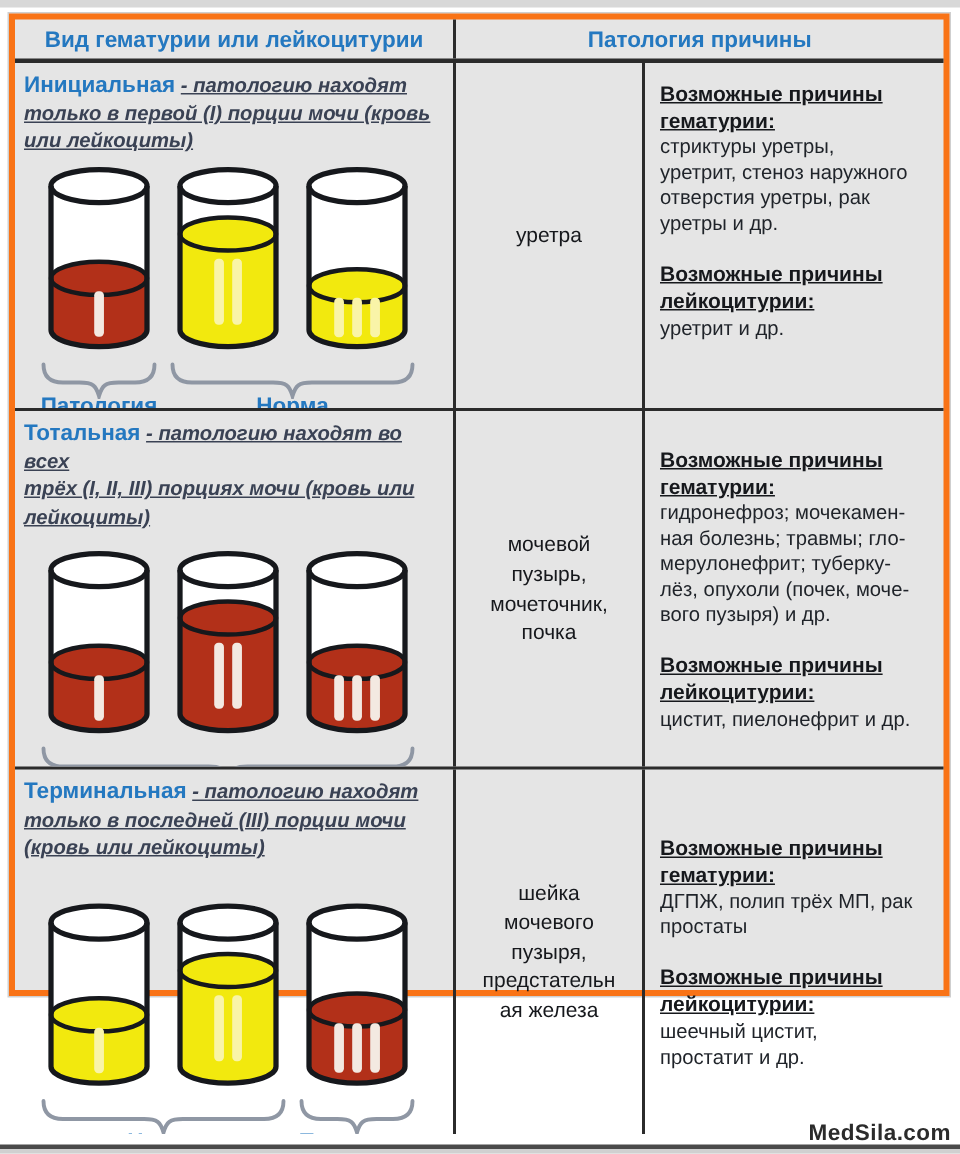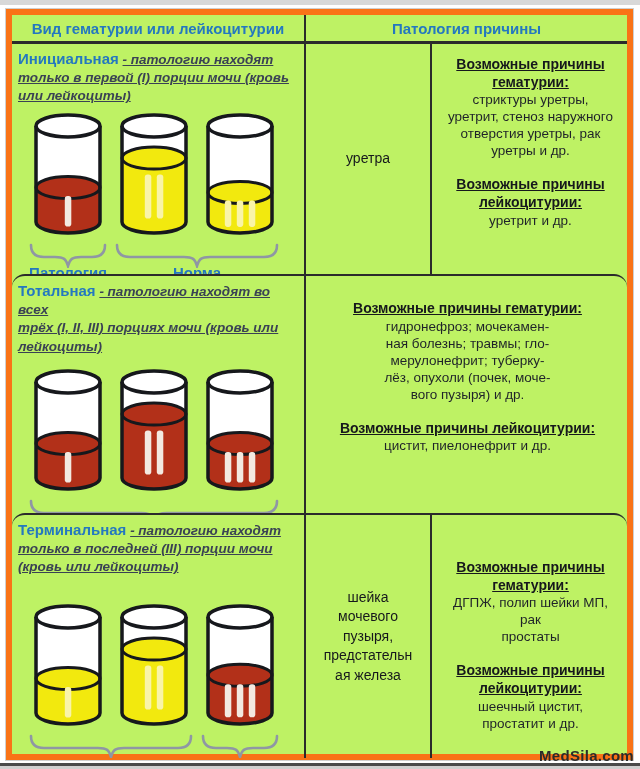--- a/index.html
+++ b/index.html
@@ -7,43 +7,43 @@
     width:640px;height:769px;position:relative;overflow:hidden;
     background:#ffffff;
     font-family:"Liberation Sans",sans-serif;
     -webkit-font-smoothing:antialiased;
   }
   .top-strip{position:absolute;top:0;left:0;right:0;height:5px;background:#d8d8d8;}
   .bottom-line{position:absolute;top:763px;left:0;right:0;height:3px;background:#4a4a4a;}
   .bottom-strip{position:absolute;top:766px;left:0;right:0;height:3px;background:#d0d0d0;}
 
   .table{
-    position:absolute;left:6px;top:9px;width:627px;height:751px;
-    background:#bef264;border:6px solid #f97316;box-shadow:0 0 0 1px #cfcfcf;
+    position:absolute;left:6px;top:9px;width:627px;height:655px;
+    background:#e5e5e5;border:4px solid #f97316;box-shadow:0 0 0 1px #cfcfcf;
     box-sizing:border-box;
   }
   .thead{display:flex;height:26px;border-bottom:3px solid #2b2b2b;}
   .th{
     display:flex;align-items:center;justify-content:center;
     font-weight:bold;font-size:15px;color:#2478c0;
     box-sizing:border-box;
   }
   .c1{width:294px;flex:0 0 294px;border-right:2px solid #2b2b2b;}
   .c2{width:126px;flex:0 0 126px;border-right:2px solid #2b2b2b;}
   .c3{flex:1 1 auto;}
 
-  .trow{display:flex;box-sizing:border-box;border-radius:13px;}
+  .trow{display:flex;box-sizing:border-box;}
   .trow + .trow{border-top:2px solid #2b2b2b;}
   .r1{height:230px;} .r2{height:239px;} .r3{height:245px;}
 
   .cell{box-sizing:border-box;overflow:hidden;position:relative;}
   .cell-left{padding:4px 6px 0 6px;}
   .cell-mid{display:flex;align-items:center;justify-content:center;text-align:center;
     font-weight:normal;font-size:14px;line-height:1.4;color:#16181c;white-space:pre-line;padding:0 4px;}
-  .cell-right{padding:12px 8px 0 10px;font-size:13.5px;color:#1f2329;line-height:1.26;text-align:center;}
+  .cell-right{padding:12px 8px 0 10px;font-size:13.5px;color:#1f2329;line-height:1.26;}
   .r2 .cell-right{padding-top:24px;}
   .r3 .cell-right{padding-top:44px;}
 
   .typeline{margin:1px 0 0 0;font-size:13.5px;line-height:1.35;white-space:pre-line;}
   .typename{color:#2478c0;font-weight:bold;font-size:15px;font-style:normal;white-space:normal;}
   .typedesc{color:#3a4254;font-weight:bold;font-style:italic;text-decoration:underline;}
 
   .diagram{position:relative;height:176px;}
   .mt1{margin-top:4px;} .mt2{margin-top:10px;} .mt3{margin-top:24px;}
   .cup{position:absolute;top:0;width:76px;height:130px;}
@@ -164,20 +164,24 @@
               <rect x="34.8" y="86.1" width="6.5" height="30.4" rx="2.8" fill="#f3e9e1"></rect>
               <rect x="46.8" y="86.1" width="6.5" height="30.4" rx="2.8" fill="#f3e9e1"></rect>
     <path d="M6,16 L6,112 A32,11 0 0 0 70,112 L70,16" fill="none" stroke="#16181c" stroke-width="3.5"></path>
     <ellipse cx="38" cy="16" rx="32" ry="11" fill="none" stroke="#16181c" stroke-width="3.5"></ellipse>
   </svg></div>
           <div class="brace" style="left: 10px; width: 252px;"><svg width="252" height="26" viewBox="0 0 252 26" xmlns="http://www.w3.org/2000/svg">
     <path d="M3,3 Q3,15 16,15 L113,15 C122,15 124,17 126,24 C128,17 130,15 139,15 L236,15 Q249,15 249,3" fill="none" stroke="#8f97a4" stroke-width="2.6" stroke-linecap="round"></path>
   </svg></div>
         </div>
     </div>
+    <div class="cell cell-mid c2">мочевой
+пузырь,
+мочеточник,
+почка</div>
     <div class="cell cell-right c3">
         <div class="cause-block">
           <div class="cause-heading">Возможные причины гематурии:</div>
           <div class="cause-body">гидронефроз; мочекамен-
 ная болезнь; травмы; гло-
 мерулонефрит; туберку-
 лёз, опухоли (почек, моче-
 вого пузыря) и др.</div>
         </div>
         <div class="cause-block">
@@ -231,21 +235,21 @@
         </div>
     </div>
     <div class="cell cell-mid c2">шейка
 мочевого
 пузыря,
 предстательн
 ая железа</div>
     <div class="cell cell-right c3">
         <div class="cause-block">
           <div class="cause-heading">Возможные причины гематурии:</div>
-          <div class="cause-body">ДГПЖ, полип шейки МП, рак
+          <div class="cause-body">ДГПЖ, полип трёх МП, рак
 простаты</div>
         </div>
         <div class="cause-block">
           <div class="cause-heading">Возможные причины лейкоцитурии:</div>
           <div class="cause-body">шеечный цистит,
 простатит и др.</div>
         </div>
       </div>
   </div>
 

